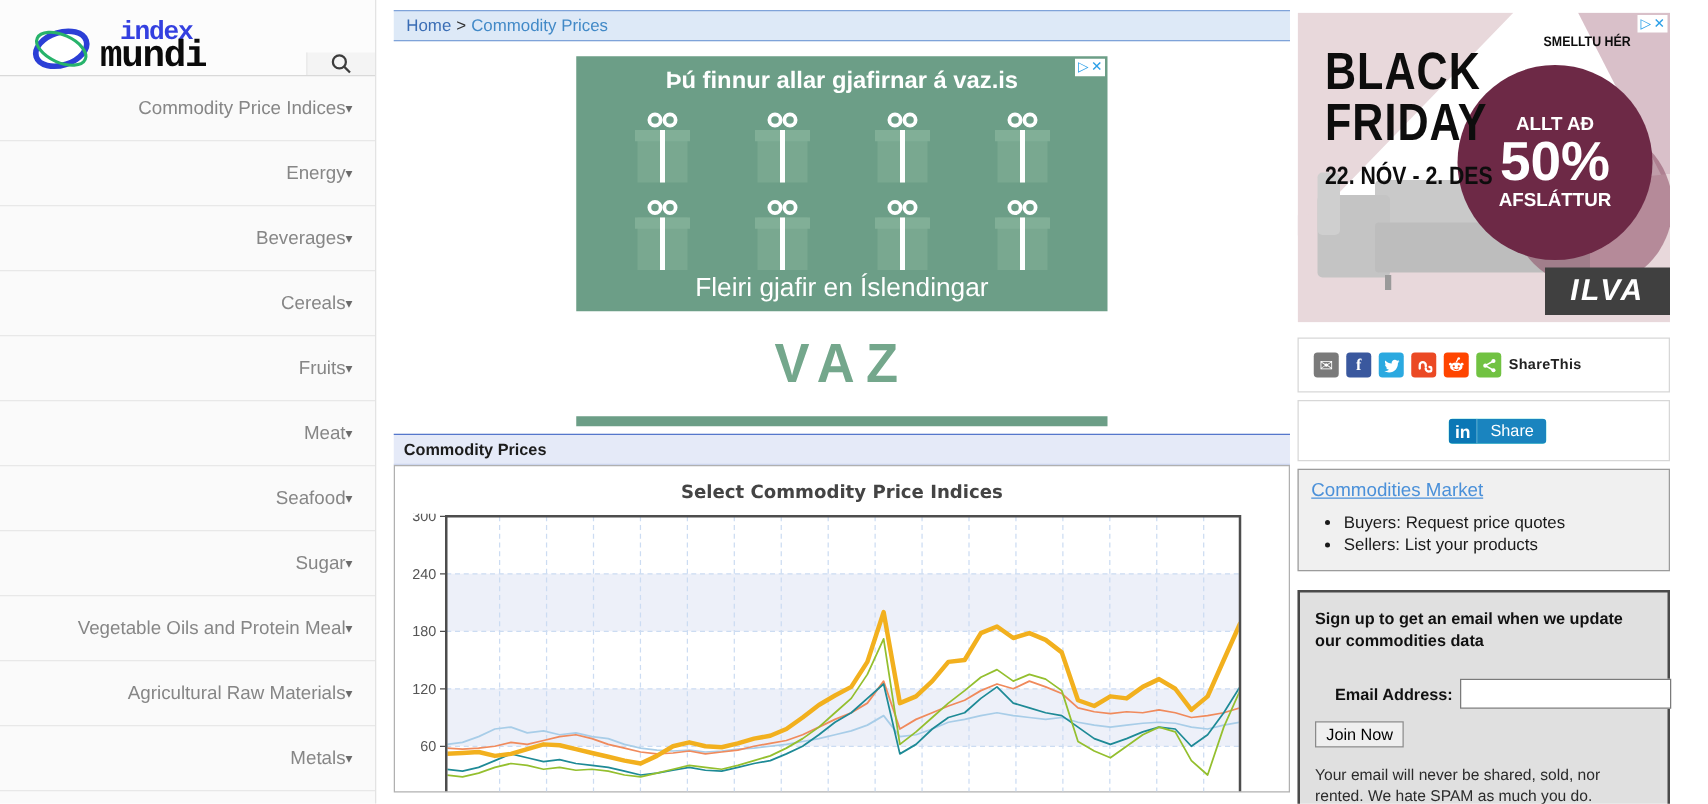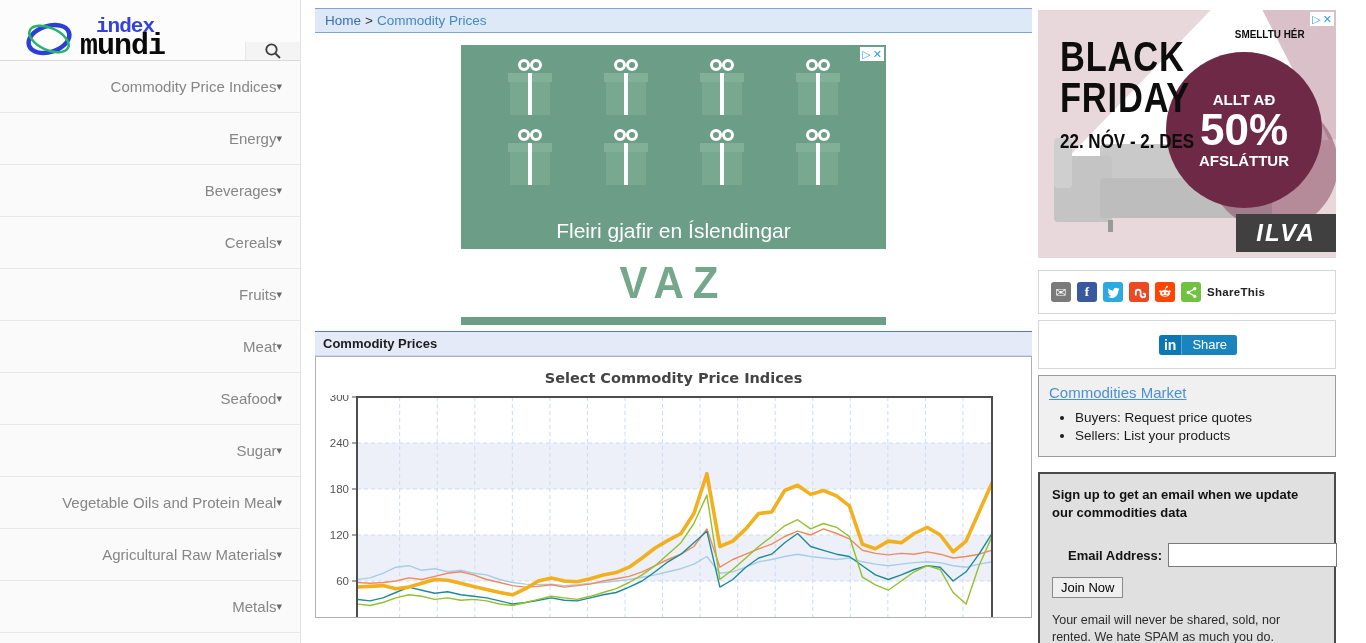--- a/index.html
+++ b/index.html
@@ -30,21 +30,21 @@
   .vaz-headline{color:#fff;font-weight:bold;font-size:19px;text-align:center;padding-top:9px;}
   .gift-row{display:flex;justify-content:center;gap:56px;margin-top:14px;}
   .gift{width:40px;height:56px;position:relative;}
   .gift-box{position:absolute;left:0;top:14px;width:40px;height:42px;background:#79a890;}
   .gift-lid{position:absolute;left:-2px;top:14px;width:44px;height:9px;background:#81af97;}
   .gift-ribbon{position:absolute;left:18px;top:14px;width:4px;height:42px;background:#fff;}
   .gift-bow{position:absolute;top:0;left:8px;width:24px;height:14px;}
   .bow-l,.bow-r{position:absolute;width:12px;height:12px;border:3px solid #fff;border-radius:50%;background:transparent;box-sizing:border-box;}
   .bow-l{left:0;} .bow-r{right:0;}
   .vaz-subline{color:#fff;font-size:21px;text-align:center;position:absolute;bottom:6px;width:100%;}
-  #vaz-white{background:#fff;height:68px;display:flex;align-items:center;justify-content:center;}
+  #vaz-white{background:#fff;height:84px;display:flex;align-items:center;justify-content:center;}
   .vaz-brand{color:#74a78c;font-weight:bold;font-size:42px;letter-spacing:9px;transform:scaleY(1.05);}
   #vaz-bar{background:#6c9e87;height:8px;}
   .adchoices{position:absolute;top:2px;right:2px;background:#fff;display:flex;gap:2px;padding:0 2px;height:14px;align-items:center;}
   .adc-glyph{color:#2a9fe8;font-size:11px;line-height:1;cursor:pointer;}
   
   #sec-head{margin-top:6px;background:#e5eaf8;border-top:1px solid #5577cc;border-bottom:1px solid #cdd6ee;
     padding:4px 8px;font-size:13px;font-weight:bold;color:#1c1c1c;}
   #intro{margin:15px 2px 12px 6px;font-size:13.5px;color:#111;}
   
   #chart-box{border:1px solid #b0b0b0;background:#fff;height:260px;overflow:hidden;}
@@ -167,20 +167,21 @@
   <div class="sb-item"></div>
 </div>
 
 <div id="main">
   <div id="breadcrumb">
     <a class="bc-home" href="#">Home</a><span class="bc-sep">&gt;</span><a class="bc-cur" href="#">Commodity Prices</a>
   </div>
 
   <div id="vaz-ad">
     <div id="vaz-green">
+      <div class="vaz-headline">Þú finnur allar gjafirnar á vaz.is</div>
       <div class="gift-row">
         <div class="gift">
             <div class="gift-box"></div>
             <div class="gift-lid"></div>
             <div class="gift-ribbon"></div>
             <div class="gift-bow">
               <div class="bow-l"></div>
               <div class="bow-r"></div>
             </div>
           </div>

